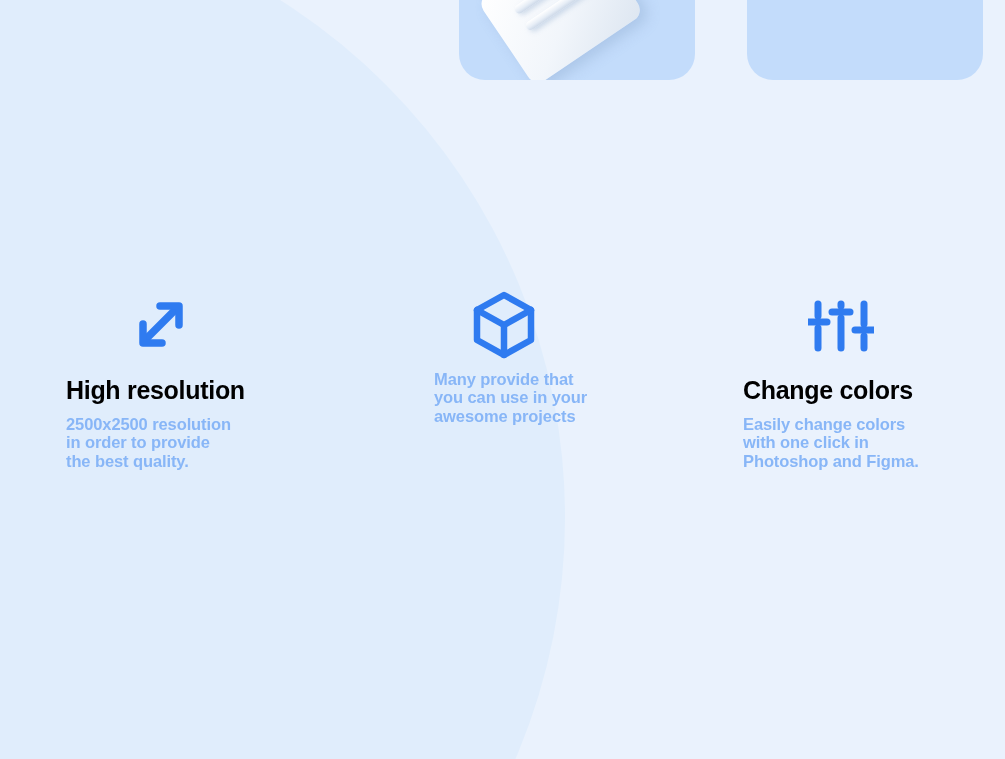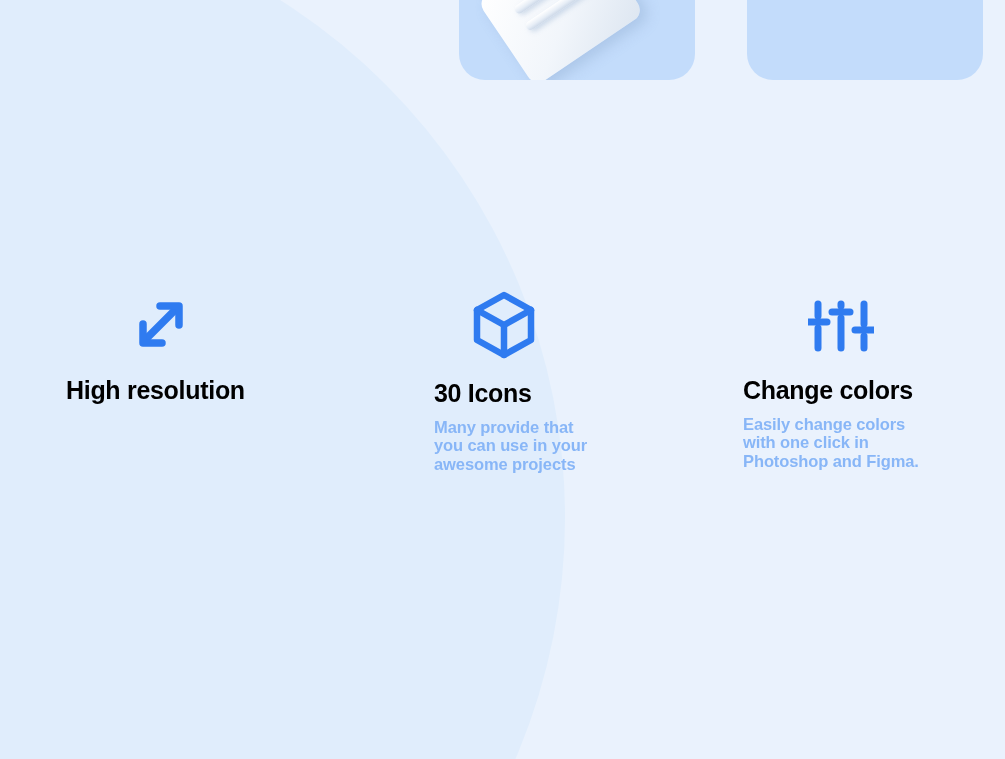--- a/index.html
+++ b/index.html
@@ -138,31 +138,33 @@
 
     <div class="feature feature-1">
       <svg class="feature-icon" width="74" height="66" viewBox="0 0 74 66">
         <g stroke="#2f7bf0" stroke-width="7.5" stroke-linecap="round" stroke-linejoin="round" fill="none">
           <path d="M 22 47 L 52 17"></path>
           <polyline points="36,14 55,14 55,33"></polyline>
           <polyline points="38,51 19,51 19,32"></polyline>
         </g>
       </svg>
       <div class="feature-title">High resolution</div>
+      <div class="feature-desc">2500x2500 resolution
+in order to provide
+the best quality.</div>
     </div>
 
     <div class="feature feature-2">
       <svg class="feature-icon" width="68" height="70" viewBox="0 0 68 70">
         <g stroke="#2f7bf0" stroke-width="6.5" stroke-linecap="round" stroke-linejoin="round" fill="none">
           <path d="M 34 5 L 61 20 L 61 50 L 34 65 L 7 50 L 7 20 Z"></path>
           <path d="M 7 20 L 34 35 L 61 20"></path>
           <path d="M 34 35 L 34 65"></path>
         </g>
       </svg>
-      <div class="feature-title">30 Icons</div>
       <div class="feature-desc">Many provide that
 you can use in your
 awesome projects</div>
     </div>
 
     <div class="feature feature-3">
       <svg class="feature-icon" width="66" height="66" viewBox="0 0 66 66">
         <g stroke="#2f7bf0" stroke-width="7" stroke-linecap="round" fill="none">
           <path d="M 10 12 L 10 24"></path>
           <path d="M 10 36 L 10 56"></path>

